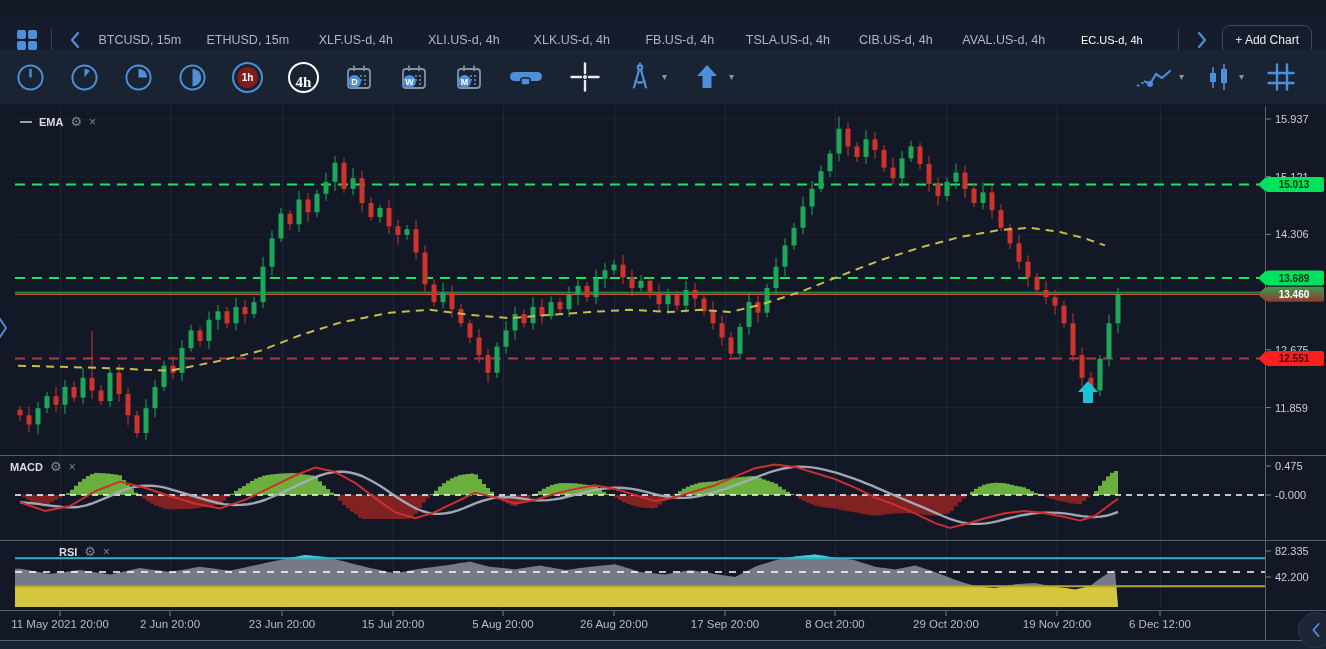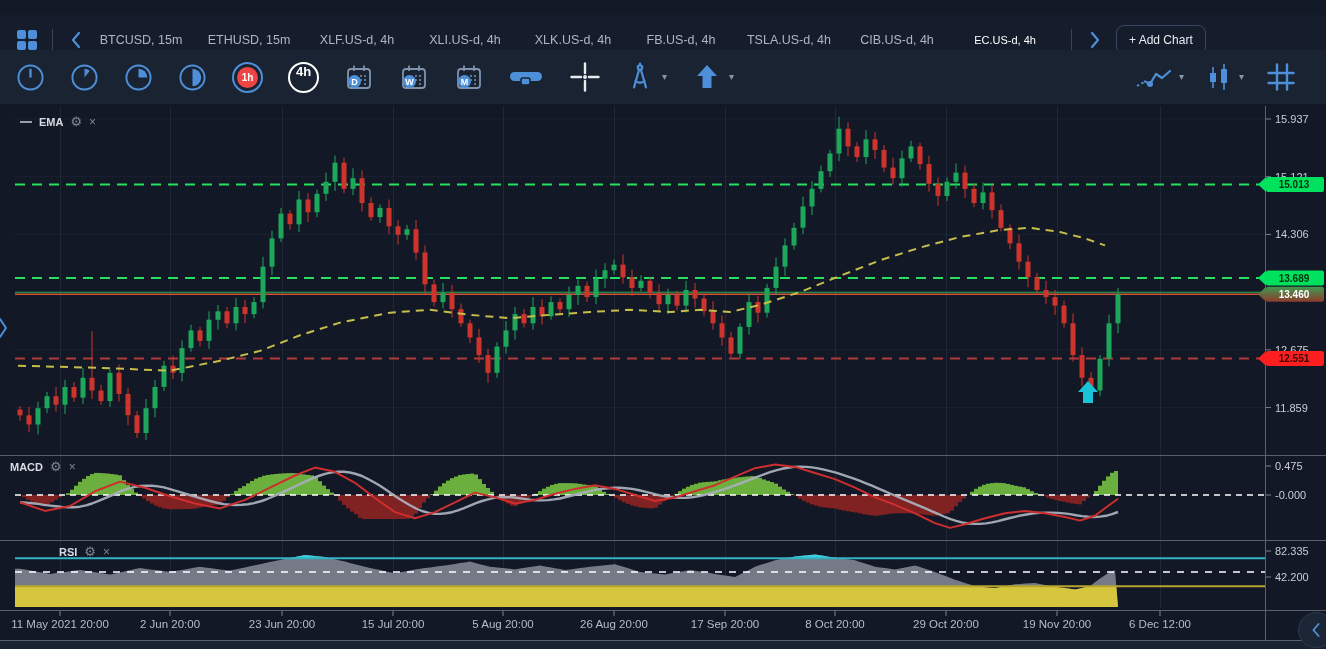--- a/index.html
+++ b/index.html
@@ -17,24 +17,24 @@
   .tab.active{color:#ffffff;font-size:11px;}
   .tab.active::after{content:"";position:absolute;left:2px;right:2px;bottom:-1px;height:3px;background:#ffffff;}
   .addchart{margin:0 14px 0 10px;background:transparent;border:1px solid #3b4660;border-radius:8px;
             color:#e8eaf0;font-size:12px;padding:7px 12px;cursor:pointer;font-family:inherit;white-space:nowrap;}
   
   .toolbar{position:absolute;top:50px;left:0;width:1326px;height:54px;background:#1a2332;
            display:flex;align-items:center;padding:0 16px;box-sizing:border-box;}
   .tgroup{display:flex;align-items:center;gap:25px;}
   .tool{display:flex;align-items:center;justify-content:center;cursor:pointer;}
   .badge{width:27px;height:27px;border-radius:50%;border:2px solid #4e8fd9;display:flex;align-items:center;justify-content:center;cursor:pointer;}
-  .badge .in{width:21px;height:21px;border-radius:50%;background:#ef4444;color:#fff;font-size:10px;font-weight:bold;
+  .badge .in{width:21px;height:21px;border-radius:50%;background:#7f1d1d;color:#fff;font-size:10px;font-weight:bold;
              display:flex;align-items:center;justify-content:center;}
-  .badge4{width:27px;height:27px;border-radius:50%;border:2.5px solid #ffffff;display:flex;align-items:flex-start;justify-content:center;
-          color:#fff;font-size:13px;font-weight:bold;cursor:pointer;}
+  .badge4{width:27px;height:27px;border-radius:50%;border:2.5px solid #ffffff;display:flex;align-items:flex-end;justify-content:center;
+          color:#fff;font-size:15px;font-weight:bold;cursor:pointer;font-family:Liberation Serif, serif;}
   .withcaret{display:flex;align-items:center;gap:7px;cursor:pointer;}
   .caret{color:#8b93a0;font-size:10px;line-height:1;}
   .rgroup{margin-left:auto;display:flex;align-items:center;gap:22px;padding-right:14px;}
   
   .chartarea{position:absolute;top:104px;left:0;width:1326px;height:545px;}
   .chartarea svg.main{position:absolute;top:0;left:0;}
   svg text{font-family:"Liberation Sans",sans-serif;}
   .legend{position:absolute;display:flex;align-items:center;gap:7px;z-index:5;font-size:11px;font-weight:bold;color:#d7dbe2;}
   .legend .swatch{width:12px;height:2px;background:#9aa0aa;}
   .legend .gear{color:#7e8694;font-size:13px;font-weight:normal;cursor:pointer;}
@@ -65,20 +65,21 @@
     </div>
     <div class="tabs" id="tabs">
         <div class="tab">BTCUSD, 15m</div>
         <div class="tab">ETHUSD, 15m</div>
         <div class="tab">XLF.US-d, 4h</div>
         <div class="tab">XLI.US-d, 4h</div>
         <div class="tab">XLK.US-d, 4h</div>
         <div class="tab">FB.US-d, 4h</div>
         <div class="tab">TSLA.US-d, 4h</div>
         <div class="tab">CIB.US-d, 4h</div>
+        <div class="tab">AVAL.US-d, 4h</div>
         <div class="tab active">EC.US-d, 4h</div>
       </div>
     <div class="vdiv"></div>
     <div class="navchev">
       <svg width="14" height="18" viewBox="0 0 14 18">
         <polyline points="4,2 10,9 4,16" fill="none" stroke="#4e8fd9" stroke-width="2.2" stroke-linecap="round" stroke-linejoin="round"></polyline>
       </svg>
     </div>
     <button class="addchart">+ Add Chart</button>
   </div>

